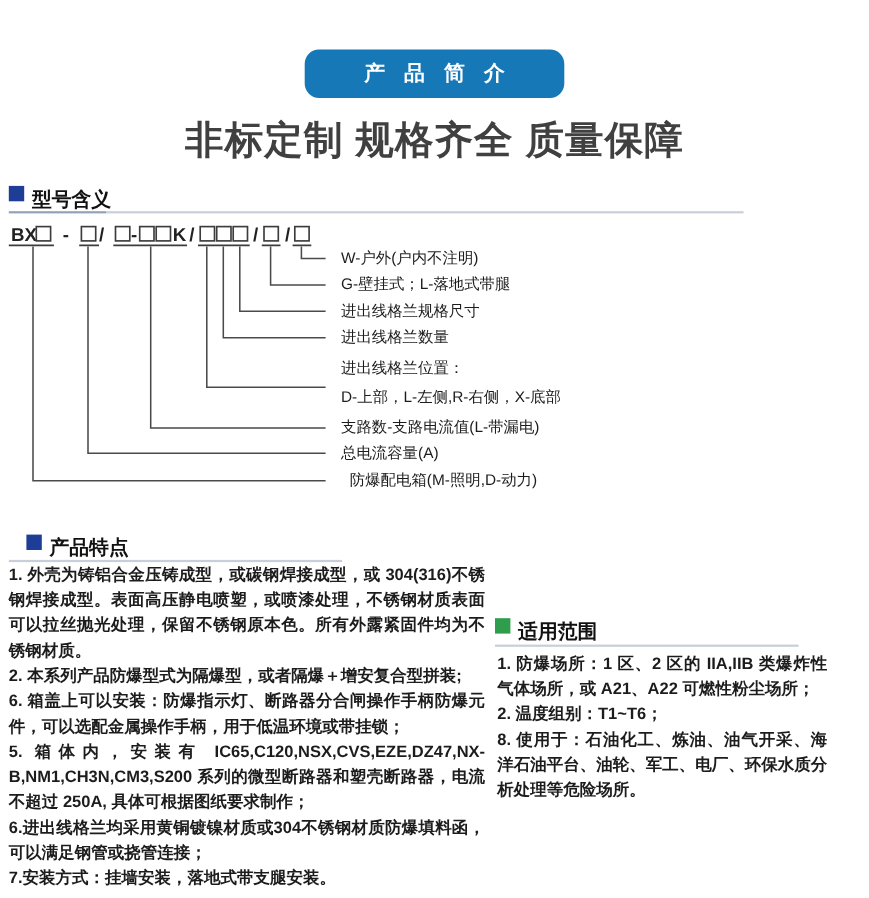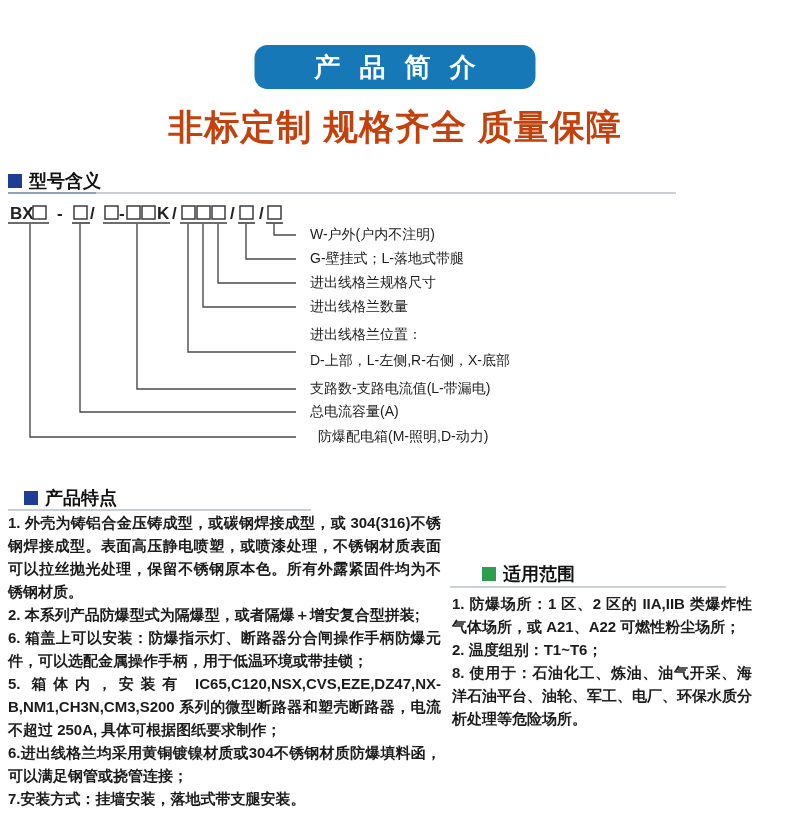--- a/index.html
+++ b/index.html
@@ -1,31 +1,31 @@
 <!DOCTYPE html>
 <html><head>
 <meta charset="utf-8">
 <style>
   * { margin:0; padding:0; box-sizing:border-box; }
   body { background:#fff; font-family:"Liberation Sans","DejaVu Sans",sans-serif; }
   .page { position:relative; width:790px; height:816px; background:#ffffff; overflow:hidden; }
 
   .banner {
     position:absolute; top:45px; left:50%; transform:translateX(-50%);
-    width:281px; height:44px; background:#1678b6; border-radius:13px;
-    color:#ffffff; font-size:26px; font-weight:bold; letter-spacing:6px; text-indent:6px;
+    width:236px; height:44px; background:#1678b6; border-radius:13px;
+    color:#ffffff; font-size:19px; font-weight:bold; letter-spacing:6px; text-indent:6px;
     display:flex; align-items:center; justify-content:center;
   }
 
   .main-title {
     position:absolute; top:104px; left:0; width:100%;
-    text-align:center; font-size:35px; font-weight:bold; color:#c2410c; letter-spacing:1px;
+    text-align:center; font-size:35px; font-weight:bold; color:#404040; letter-spacing:1px;
   }
 
-  .sec-head { position:absolute; display:flex; align-items:center; gap:7px;
+  .sec-head { position:absolute; display:flex; align-items:flex-start; gap:7px;
               font-size:18px; font-weight:bold; color:#111111; }
   .bullet { width:14px; height:14px; flex:0 0 14px; }
   .bullet.navy  { background:#1e3d96; }
   .bullet.green { background:#2e9e4d; }
 
   .rule { position:absolute; height:2px; background:#c9cfd8; }
   .rule.two-tone { background:linear-gradient(to right,#93a2b8 0px,#93a2b8 88px,#c9cfd8 88px); }
 
   .model-svg { position:absolute; left:0; top:195px; width:790px; height:265px; }
 
@@ -126,21 +126,21 @@
 
   <div class="textcol features-list">
     <div class="item">1. 外壳为铸铝合金压铸成型，或碳钢焊接成型，或 304(316)不锈钢焊接成型。表面高压静电喷塑，或喷漆处理，不锈钢材质表面可以拉丝抛光处理，保留不锈钢原本色。所有外露紧固件均为不锈钢材质。</div>
     <div class="item">2. 本系列产品防爆型式为隔爆型，或者隔爆＋增安复合型拼装;</div>
     <div class="item">6. 箱盖上可以安装：防爆指示灯、断路器分合闸操作手柄防爆元件，可以选配金属操作手柄，用于低温环境或带挂锁；</div>
     <div class="item">5. 箱体内，安装有 IC65,C120,NSX,CVS,EZE,DZ47,NX-B,NM1,CH3N,CM3,S200 系列的微型断路器和塑壳断路器，电流不超过 250A, 具体可根据图纸要求制作；</div>
     <div class="item">6.进出线格兰均采用黄铜镀镍材质或304不锈钢材质防爆填料函，可以满足钢管或挠管连接；</div>
     <div class="item">7.安装方式：挂墙安装，落地式带支腿安装。</div>
   </div>
 
-  <div class="sec-head" style="left:450px; top:562px;margin-left:32px;">
+  <div class="sec-head" style="left:450px; top:562px;">
     <span class="bullet green"></span>
     <span>适用范围</span>
   </div>
   <div class="rule" style="left:450px; top:586px; width:276px;"></div>
 
   <div class="textcol scope-list">
     <div class="item">1. 防爆场所：1 区、2 区的 IIA,IIB 类爆炸性气体场所，或 A21、A22 可燃性粉尘场所；</div>
     <div class="item">2. 温度组别：T1~T6；</div>
     <div class="item">8. 使用于：石油化工、炼油、油气开采、海洋石油平台、油轮、军工、电厂、环保水质分析处理等危险场所。</div>
   </div>

